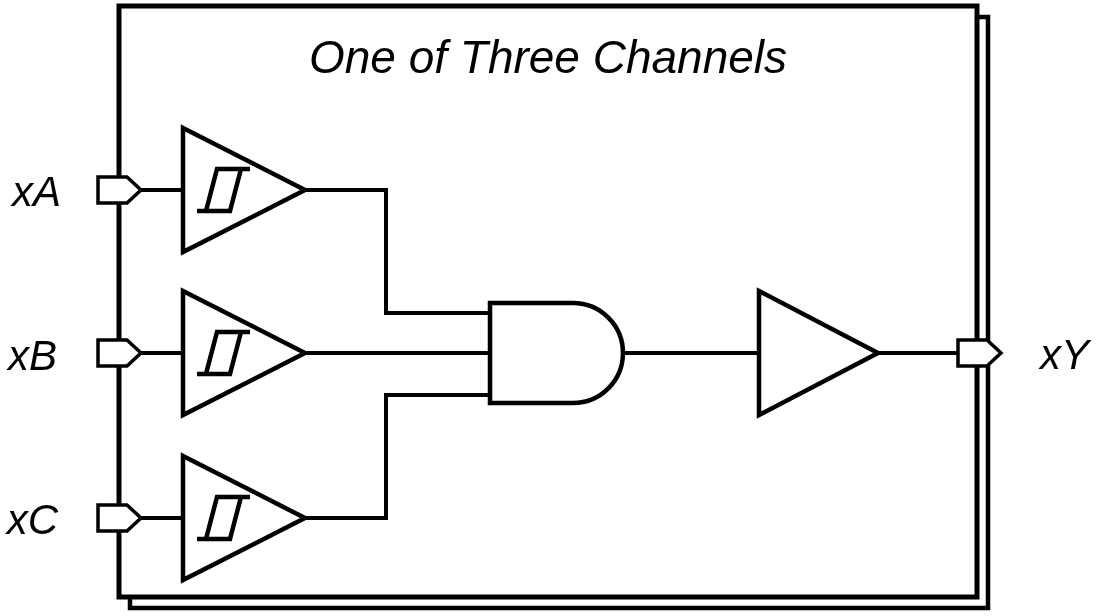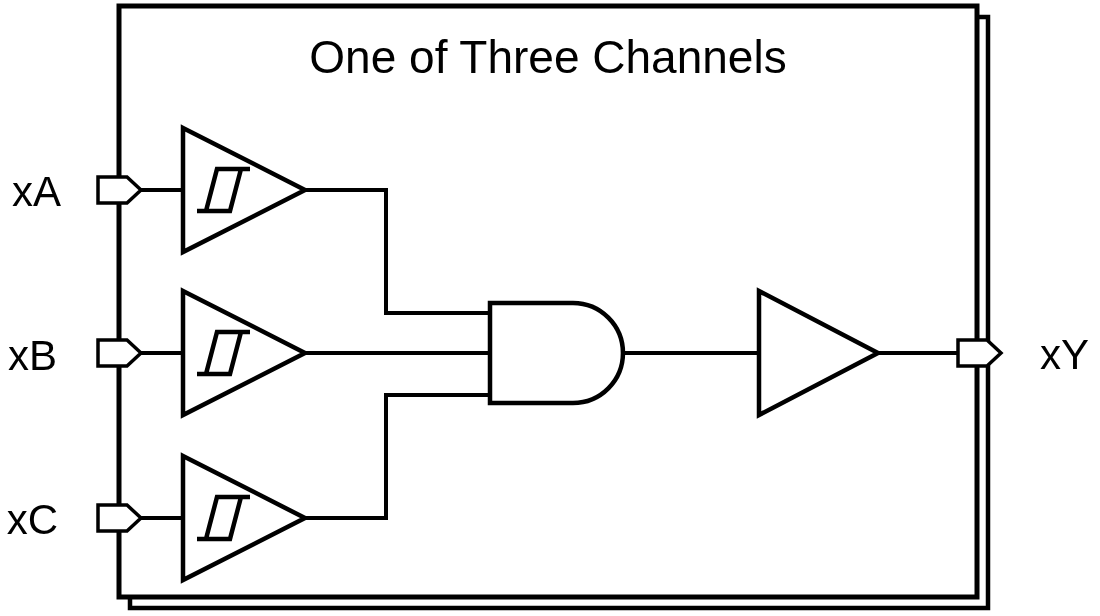--- a/index.html
+++ b/index.html
@@ -7,20 +7,21 @@
     padding: 0;
     background: #ffffff;
   }
   .stage {
     position: relative;
     width: 1100px;
     height: 616px;
     background: #ffffff;
     font-family: "Liberation Sans", sans-serif;
     overflow: hidden;
+    font-style: italic;
   }
   svg text {
     font-family: "Liberation Sans", sans-serif;
     fill: #000000;
   }
   .title-text {
     font-size: 46px;
   }
   .pin-label {
     font-size: 42px;

